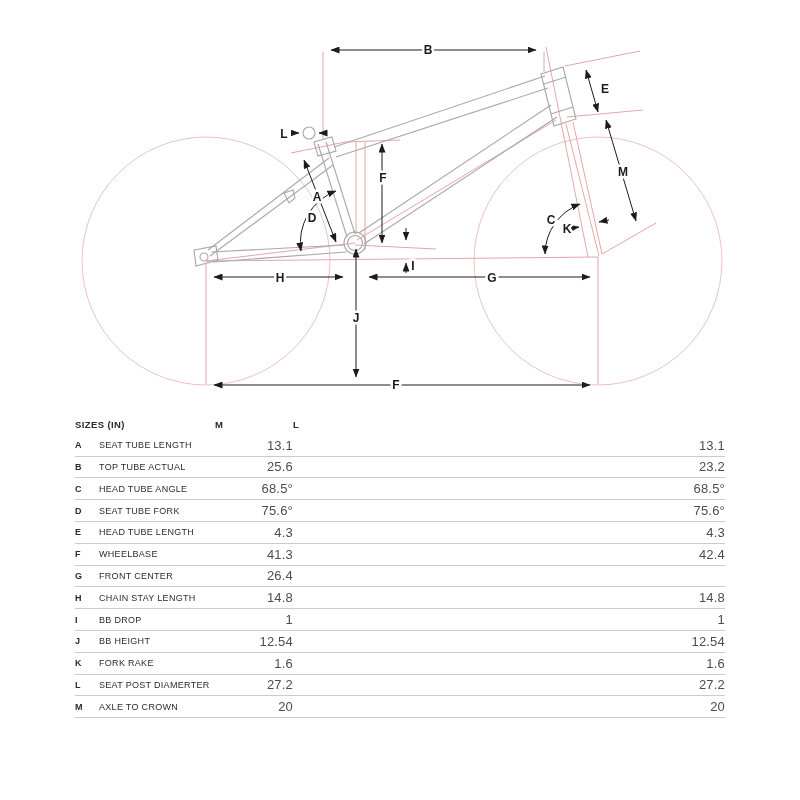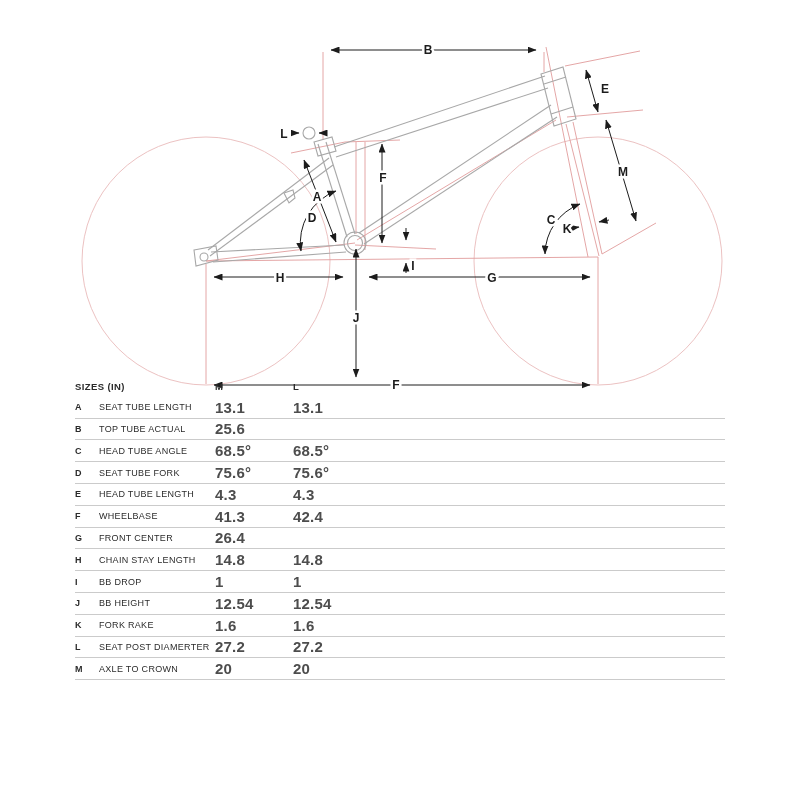--- a/index.html
+++ b/index.html
@@ -1,27 +1,27 @@
 <!DOCTYPE html>
 <html><head>
 <meta charset="utf-8">
 <style>
   html,body{margin:0;padding:0;background:#ffffff;}
   body{width:800px;height:800px;position:relative;font-family:"Liberation Sans",sans-serif;}
   .diagram-wrap{position:absolute;left:0;top:0;width:800px;height:398px;}
   svg{display:block;}
   .dim-label{font-family:"Liberation Sans",sans-serif;font-weight:bold;font-size:12px;fill:#1c1c1c;
              stroke:#ffffff;stroke-width:5px;paint-order:stroke;text-anchor:middle;}
-  .size-table{position:absolute;left:75px;top:376px;width:650px;border-bottom:1px solid #cbcbcb;}
+  .size-table{position:absolute;left:75px;top:414px;width:650px;border-bottom:1px solid #cbcbcb;}
   .t-row{display:grid;grid-template-columns:24px 116px 78px 1fr;align-items:center;height:20.8px;}
   .t-row + .t-row{border-top:1px solid #cbcbcb;}
   .t-head{font-size:9.5px;font-weight:bold;color:#2b2b2b;letter-spacing:.4px;}
   .cell-letter{font-size:9px;font-weight:bold;color:#2b2b2b;letter-spacing:.3px;}
   .cell-name{font-size:9px;font-weight:normal;color:#2b2b2b;letter-spacing:.3px;}
-  .cell-val{font-size:15px;font-weight:bold;color:#4d4d4d;letter-spacing:.2px;}
+  .cell-val{font-size:13px;font-weight:normal;color:#4d4d4d;letter-spacing:.2px;text-align:right;}
   .head-sizes{grid-column:1 / span 2;}
 </style>
 </head>
 <body>
 
 <div class="diagram-wrap">
 <svg width="800" height="398" viewBox="0 0 800 398">
   <defs>
     <marker id="mA" markerWidth="9" markerHeight="7" refX="8.5" refY="3.5" orient="auto-start-reverse" markerUnits="userSpaceOnUse">
       <path d="M0,0 L9,3.5 L0,7 z" fill="#1c1c1c"></path>
@@ -125,20 +125,21 @@
       <div class="t-row">
     <div class="cell-letter">A</div>
     <div class="cell-name">SEAT TUBE LENGTH</div>
     <div class="cell-val">13.1</div>
     <div class="cell-val">13.1</div>
   </div>
       <div class="t-row">
     <div class="cell-letter">B</div>
     <div class="cell-name">TOP TUBE ACTUAL</div>
     <div class="cell-val">25.6</div>
+    <div class="cell-val">23.2</div>
   </div>
       <div class="t-row">
     <div class="cell-letter">C</div>
     <div class="cell-name">HEAD TUBE ANGLE</div>
     <div class="cell-val">68.5°</div>
     <div class="cell-val">68.5°</div>
   </div>
       <div class="t-row">
     <div class="cell-letter">D</div>
     <div class="cell-name">SEAT TUBE FORK</div>

